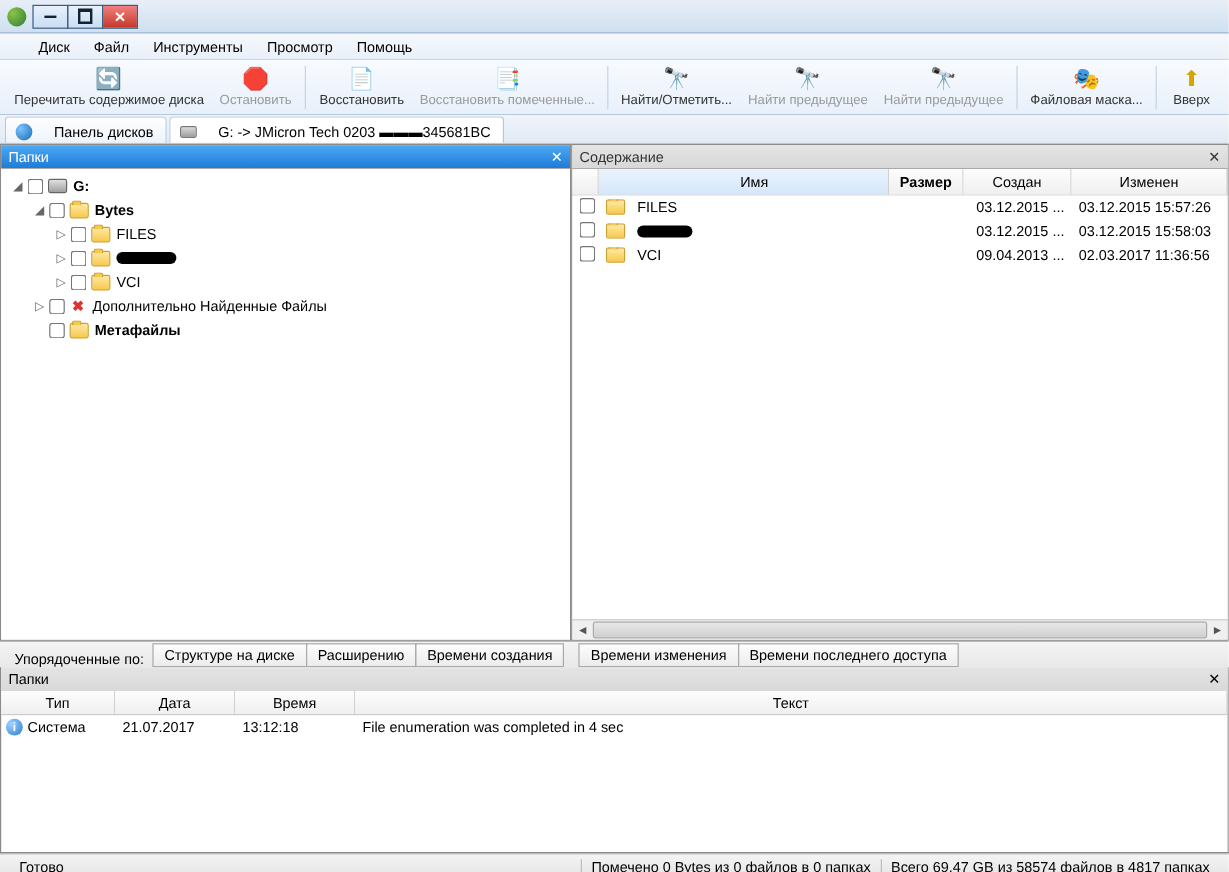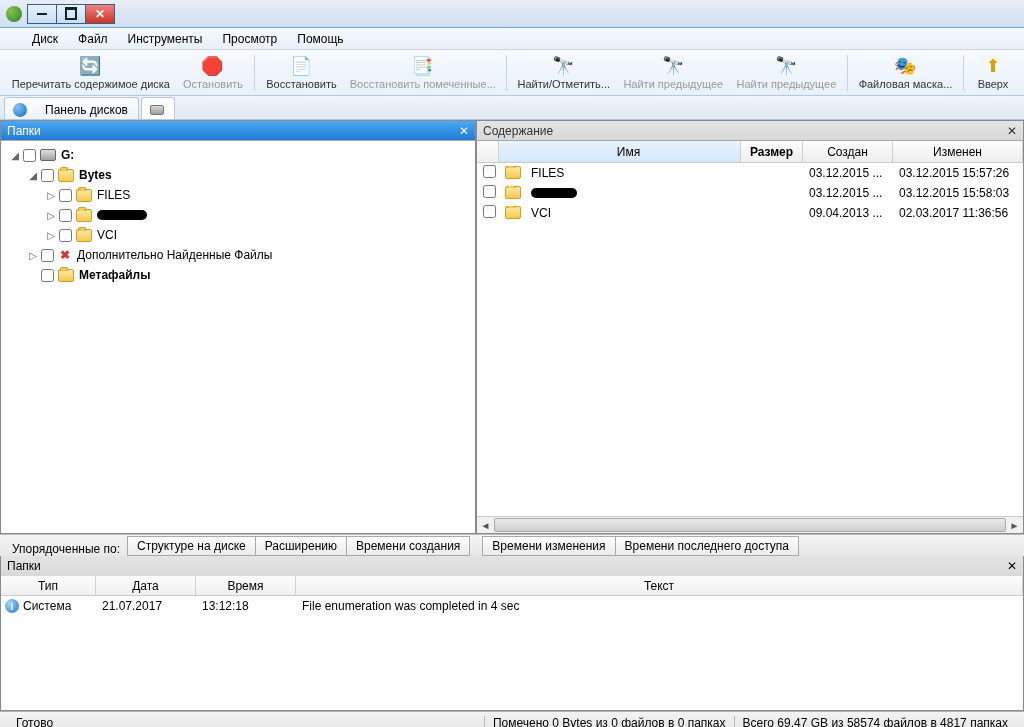--- a/index.html
+++ b/index.html
@@ -62,21 +62,21 @@
 .list-header .col { border-right:1px solid #d0d0d0; padding:3px 6px; background:linear-gradient(#fdfdfd,#efefef); display:flex; align-items:center; justify-content:center;}
 .col-name{ flex:1; justify-content:flex-start; }
 .col-name.sorted{ background:linear-gradient(#eaf3fd,#d4e7fa);padding-left:24px; }
 .col-size{ width:62px;font-weight:bold; }
 .col-created{ width:90px; }
 .col-modified{ width:130px; }
 .list-row { display:flex; height:20px; align-items:center; border-bottom:1px solid transparent; }
 .list-row .cell{ padding:0 6px; overflow:hidden; white-space:nowrap;}
 .list-row .cell.name{ flex:1; display:flex; align-items:center; gap:5px;}
 .list-row .cell.size{ width:70px; text-align:right;}
-.list-row .cell.created{ width:90px; }
+.list-row .cell.created{ width:90px;text-align:right; }
 .list-row .cell.modified{ width:130px; }
 .hscroll{ height:17px; background:#f0f0f0; border-top:1px solid #ccc; position:relative;}
 .hscroll .thumb{ position:absolute; left:17px; right:17px; top:1px; bottom:1px; background:linear-gradient(#e8e8e8,#cfcfcf); border:1px solid #aaa; border-radius:2px;}
 .hscroll .arr{position:absolute;top:0;width:17px;height:17px;display:flex;align-items:center;justify-content:center;color:#555;font-size:10px;}
 .hscroll .arr.l{left:0;} .hscroll .arr.r{right:0;}
 
 
 .sortrow { height:22px; background:linear-gradient(#f4f4f4,#e8e8e8); border-top:1px solid #bbb; display:flex; align-items:flex-end; padding-left:4px; gap:0;}
 .sortrow .lbl { padding:0 8px; }
 .sortrow .btn { height:20px; padding:0 9px; border:1px solid #aaa; background:linear-gradient(#fdfdfd,#ececec); display:flex; align-items:center; margin-left:-1px;}
@@ -160,20 +160,21 @@
   </div>
 </div>
 
 <div class="tabsrow">
   <div class="tab">
     <span class="globe-ico"></span>
     <span>Панель дисков</span>
   </div>
   <div class="tab active">
     <span class="drive-ico"></span>
+    <span>G: -&gt; JMicron Tech 0203 ▬▬▬345681BC</span>
   </div>
 </div>
 
 <div class="main">
 
   <div class="panel panel-left">
     <div class="panel-header blue">
       <span>Папки</span>
       <span class="panel-close">✕</span>
     </div>

